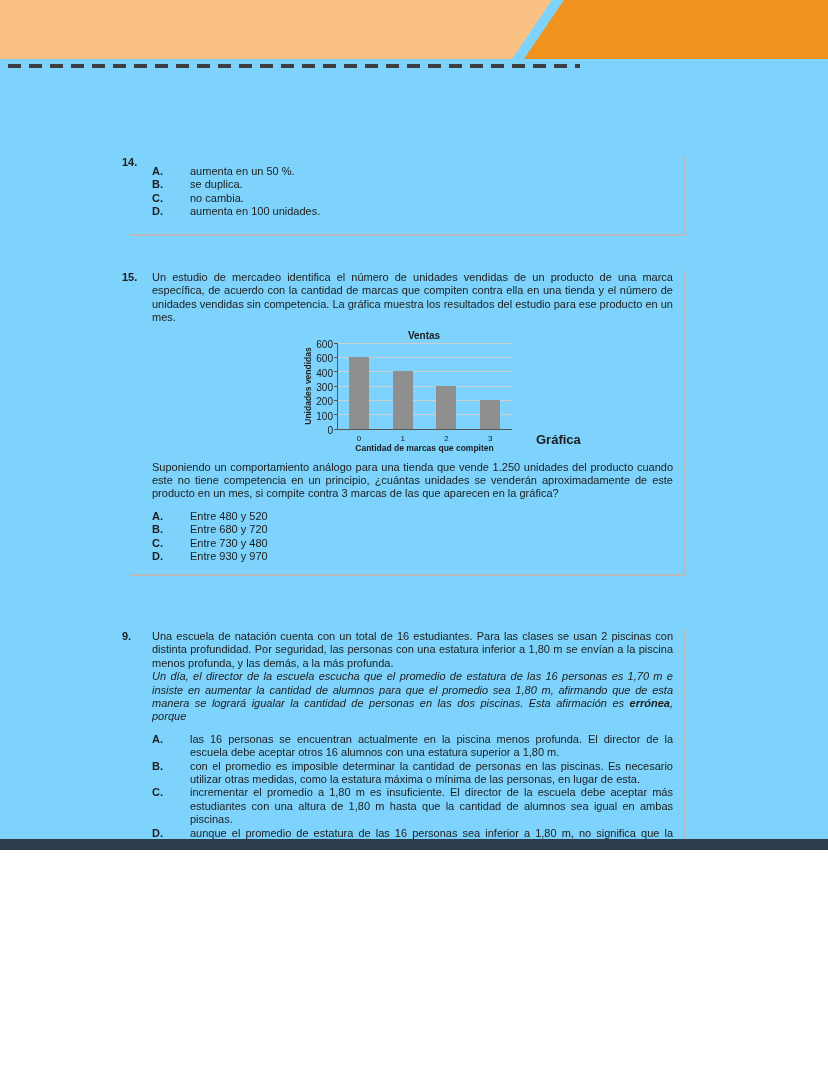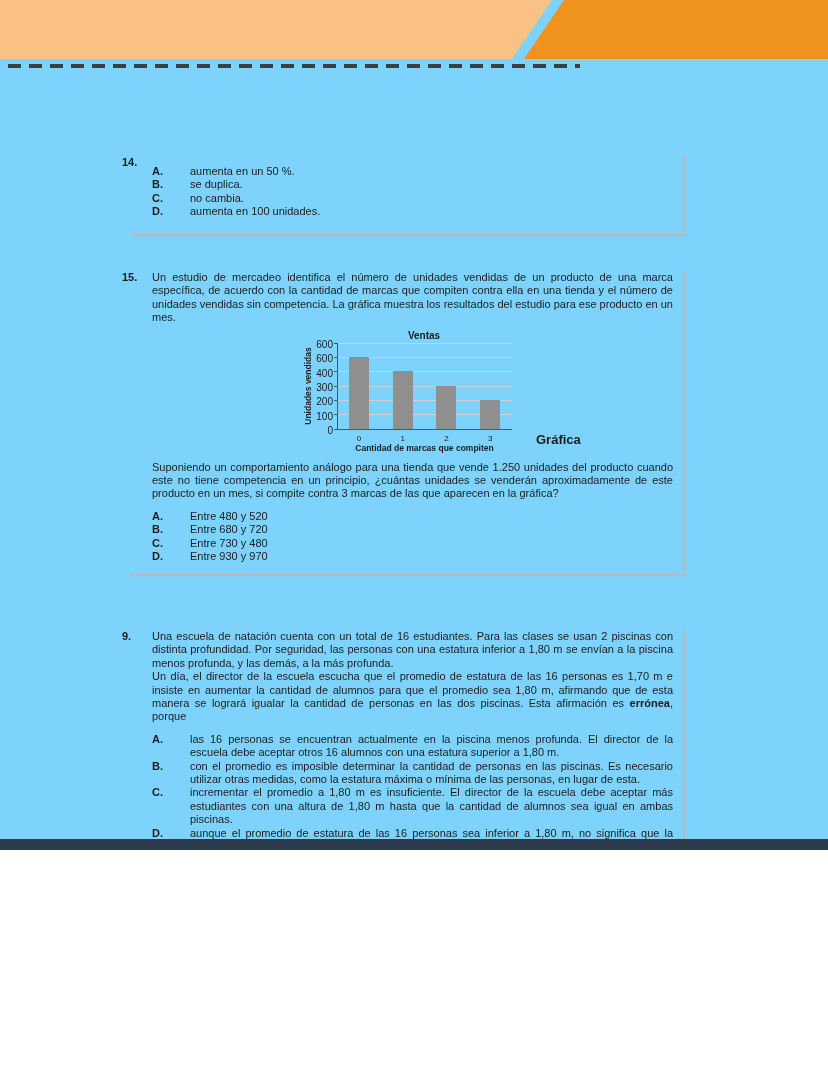--- a/index.html
+++ b/index.html
@@ -20,21 +20,21 @@
   .qcontent{margin-left:22px;margin-right:10px;}
   .qcontent p{margin:0;text-align:justify;}
   .opts{margin-top:9px;}
   .opt{display:flex;}
   .opt-letter{flex:none;width:38px;font-weight:bold;}
   .opt-text{flex:1;}
   .just .opt-text{text-align:justify;}
   #q14{top:156px;padding-bottom:15px;}
   #q15{top:271px;padding-bottom:11px;}
   #q16{top:630px;padding-bottom:12px;}
-  .sp{margin-top:13px;}
+  .sp{margin-top:13px;font-style:italic;}
 
   
   .chart{position:relative;height:126px;margin:6px 0 4px 0;}
   .chart-title{position:absolute;left:172px;top:-2px;width:200px;text-align:center;
                font-weight:bold;font-size:10px;}
   .c-ylabel{position:absolute;left:157px;top:55px;transform:translate(-50%,-50%) rotate(-90deg);
             font-weight:bold;font-size:8.5px;white-space:nowrap;}
   .c-xlabel{position:absolute;left:185px;width:175px;top:111px;text-align:center;
             font-weight:bold;font-size:8.5px;}
   .c-grid{position:absolute;height:1px;background:#cfcfcf;}

